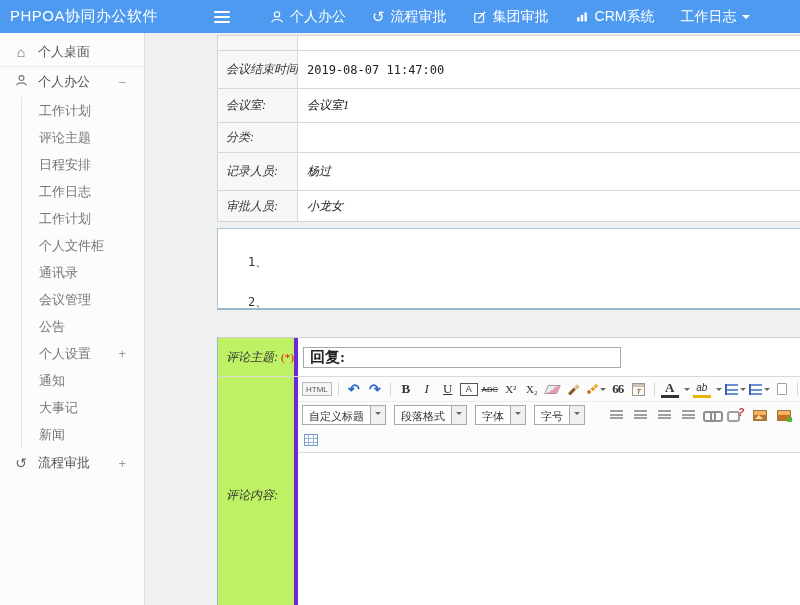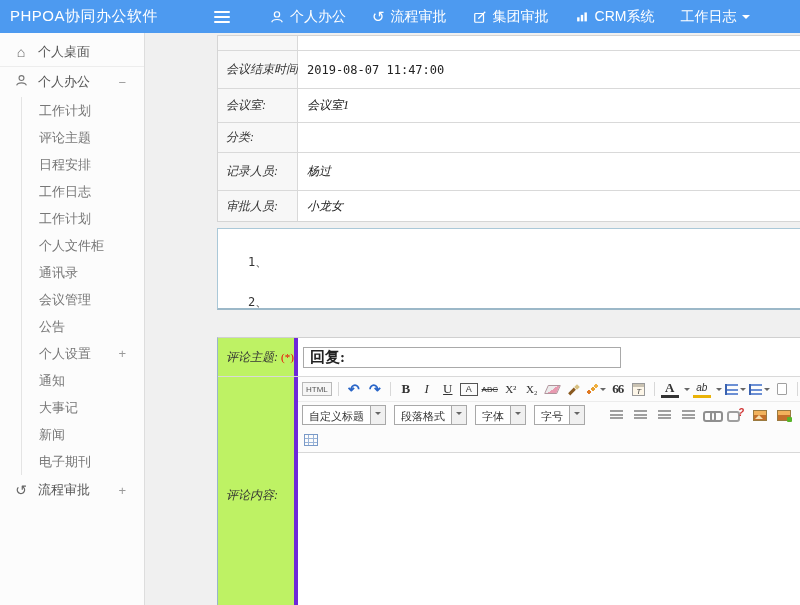--- a/index.html
+++ b/index.html
@@ -225,23 +225,20 @@
       </div>
     <div class="side-item">
         <span>通知</span>
       </div>
     <div class="side-item">
         <span>大事记</span>
       </div>
     <div class="side-item">
         <span>新闻</span>
       </div>
-    <div class="side-item">
-        <span>电子期刊</span>
-      </div>
   </div>
   <div class="side-item">
     <span class="sicon">↺</span>
     <span>流程审批</span>
     <span class="toggle">+</span>
   </div>
 </nav>
 
 <main class="main">
 

